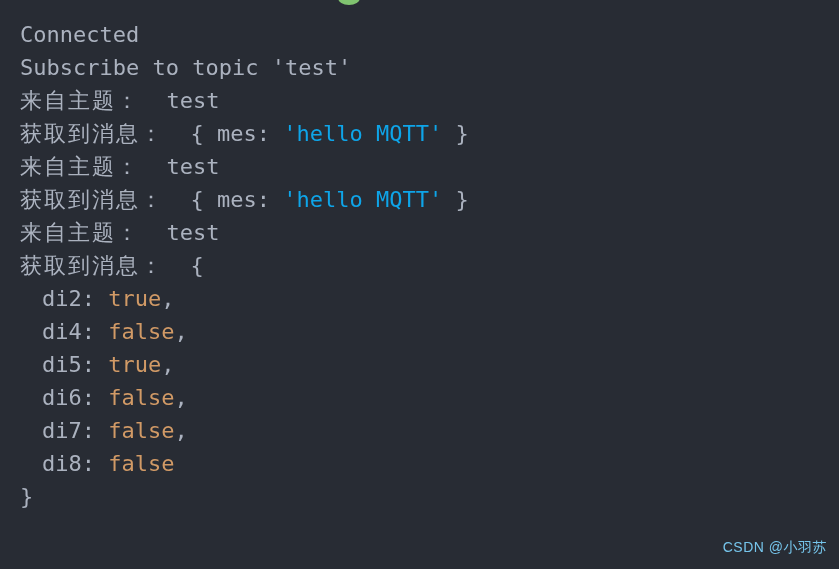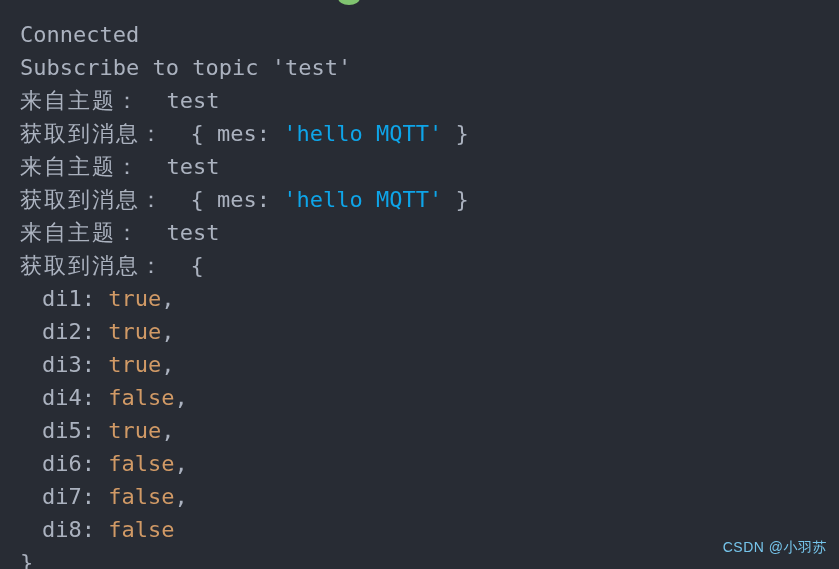--- a/index.html
+++ b/index.html
@@ -83,23 +83,21 @@
 
   <div class="log-area">
       <div class="log-line" id="line-connected"><span class="tok-plain">Connected</span></div>
       <div class="log-line" id="line-subscribe"><span class="tok-plain">Subscribe to topic 'test'</span></div>
       <div class="log-line" id="line-topic-1"><span class="tok-plain cjk">来自主题：</span><span class="tok-plain">  test</span></div>
       <div class="log-line" id="line-message-1"><span class="tok-plain cjk">获取到消息：</span><span class="tok-plain">  { mes: </span><span class="tok-string">'hello MQTT'</span><span class="tok-plain"> }</span></div>
       <div class="log-line" id="line-topic-2"><span class="tok-plain cjk">来自主题：</span><span class="tok-plain">  test</span></div>
       <div class="log-line" id="line-message-2"><span class="tok-plain cjk">获取到消息：</span><span class="tok-plain">  { mes: </span><span class="tok-string">'hello MQTT'</span><span class="tok-plain"> }</span></div>
       <div class="log-line" id="line-topic-3"><span class="tok-plain cjk">来自主题：</span><span class="tok-plain">  test</span></div>
       <div class="log-line" id="line-message-3-open"><span class="tok-plain cjk">获取到消息：</span><span class="tok-plain">  {</span></div>
-      <div class="log-line" id="line-di1"><span class="indent"></span><span class="tok-key">di1: </span><span class="tok-bool">true</span><span class="tok-punct">,</span></div>
       <div class="log-line" id="line-di2"><span class="indent"></span><span class="tok-key">di2: </span><span class="tok-bool">true</span><span class="tok-punct">,</span></div>
-      <div class="log-line" id="line-di3"><span class="indent"></span><span class="tok-key">di3: </span><span class="tok-bool">true</span><span class="tok-punct">,</span></div>
       <div class="log-line" id="line-di4"><span class="indent"></span><span class="tok-key">di4: </span><span class="tok-bool">false</span><span class="tok-punct">,</span></div>
       <div class="log-line" id="line-di5"><span class="indent"></span><span class="tok-key">di5: </span><span class="tok-bool">true</span><span class="tok-punct">,</span></div>
       <div class="log-line" id="line-di6"><span class="indent"></span><span class="tok-key">di6: </span><span class="tok-bool">false</span><span class="tok-punct">,</span></div>
       <div class="log-line" id="line-di7"><span class="indent"></span><span class="tok-key">di7: </span><span class="tok-bool">false</span><span class="tok-punct">,</span></div>
       <div class="log-line" id="line-di8"><span class="indent"></span><span class="tok-key">di8: </span><span class="tok-bool">false</span></div>
       <div class="log-line" id="line-message-3-close"><span class="tok-plain">}</span></div>
     </div>
 
   <div class="bottom-clip">
     <div class="log-line" id="clipped-line"><span class="tok-plain cjk">来自主题：</span><span class="tok-plain">  test</span></div>

